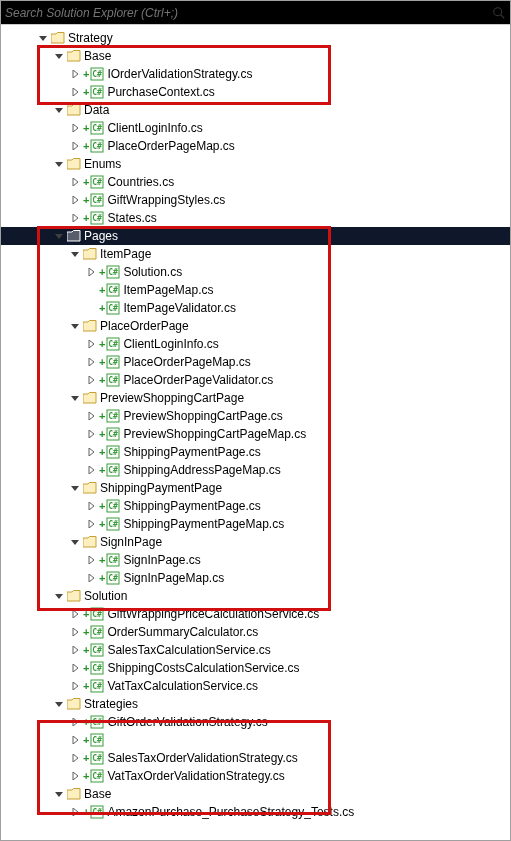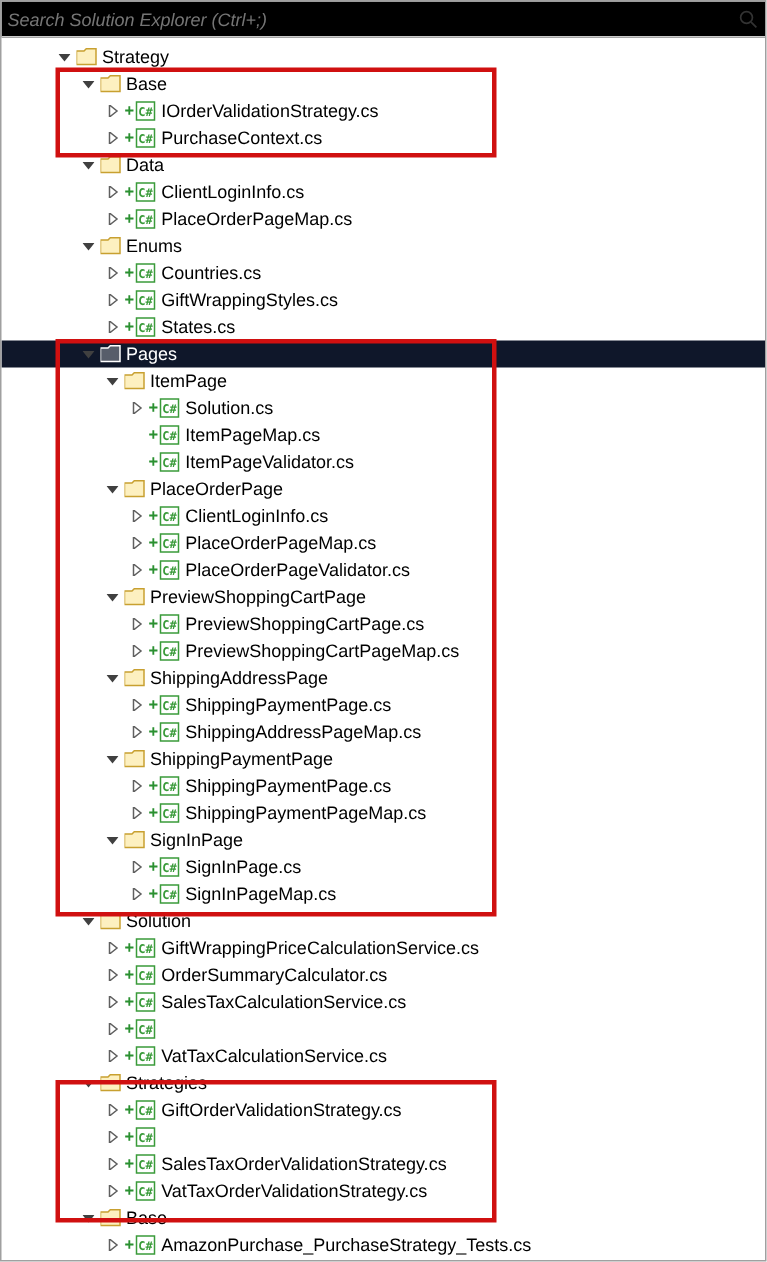--- a/index.html
+++ b/index.html
@@ -441,34 +441,20 @@
       <span class="vcs">+</span>
       <span class="cs-icon">
         <svg width="14" height="14" viewBox="0 0 14 14">
           <rect x="1" y="1" width="12" height="12" fill="#fff" stroke="#3a9b3a" stroke-width="1"></rect>
           <text x="7" y="10" text-anchor="middle" font-size="8" font-weight="bold" fill="#3a9b3a" font-family="Consolas,monospace">C#</text>
         </svg>
       </span>
       <span class="label">PreviewShoppingCartPageMap.cs</span>
     </div>
     <div class="row">
-      <span class="indent" style="width: 64px;"></span>
-      <span class="expander">
-        <svg viewBox="0 0 8 8">
-          <path d="M0 2 L8 2 L4 7 Z" fill="#404040"></path>
-        </svg>
-      </span>
-      <span class="folder-icon">
-        <svg width="14" height="12" viewBox="0 0 14 12">
-          <path d="M0 2 L5 2 L6.5 0.5 L13 0.5 L13 11 L0 11 Z" fill="#fdf0c0" stroke="#c8a030" stroke-width="1"></path>
-        </svg>
-      </span>
-      <span class="label">ShippingAddressPage</span>
-    </div>
-    <div class="row">
       <span class="indent" style="width: 80px;"></span>
       <span class="expander">
         <svg viewBox="0 0 8 8">
           <path d="M2 0 L7 4 L2 8 Z" fill="none" stroke="#606060" stroke-width="1"></path>
         </svg>
       </span>
       <span class="vcs">+</span>
       <span class="cs-icon">
         <svg width="14" height="14" viewBox="0 0 14 14">
           <rect x="1" y="1" width="12" height="12" fill="#fff" stroke="#3a9b3a" stroke-width="1"></rect>
@@ -654,20 +640,21 @@
           <path d="M2 0 L7 4 L2 8 Z" fill="none" stroke="#606060" stroke-width="1"></path>
         </svg>
       </span>
       <span class="vcs">+</span>
       <span class="cs-icon">
         <svg width="14" height="14" viewBox="0 0 14 14">
           <rect x="1" y="1" width="12" height="12" fill="#fff" stroke="#3a9b3a" stroke-width="1"></rect>
           <text x="7" y="10" text-anchor="middle" font-size="8" font-weight="bold" fill="#3a9b3a" font-family="Consolas,monospace">C#</text>
         </svg>
       </span>
+      <span class="label">ShippingCostsCalculationService.cs</span>
     </div>
     <div class="row">
       <span class="indent" style="width: 64px;"></span>
       <span class="expander">
         <svg viewBox="0 0 8 8">
           <path d="M2 0 L7 4 L2 8 Z" fill="none" stroke="#606060" stroke-width="1"></path>
         </svg>
       </span>
       <span class="vcs">+</span>
       <span class="cs-icon">

